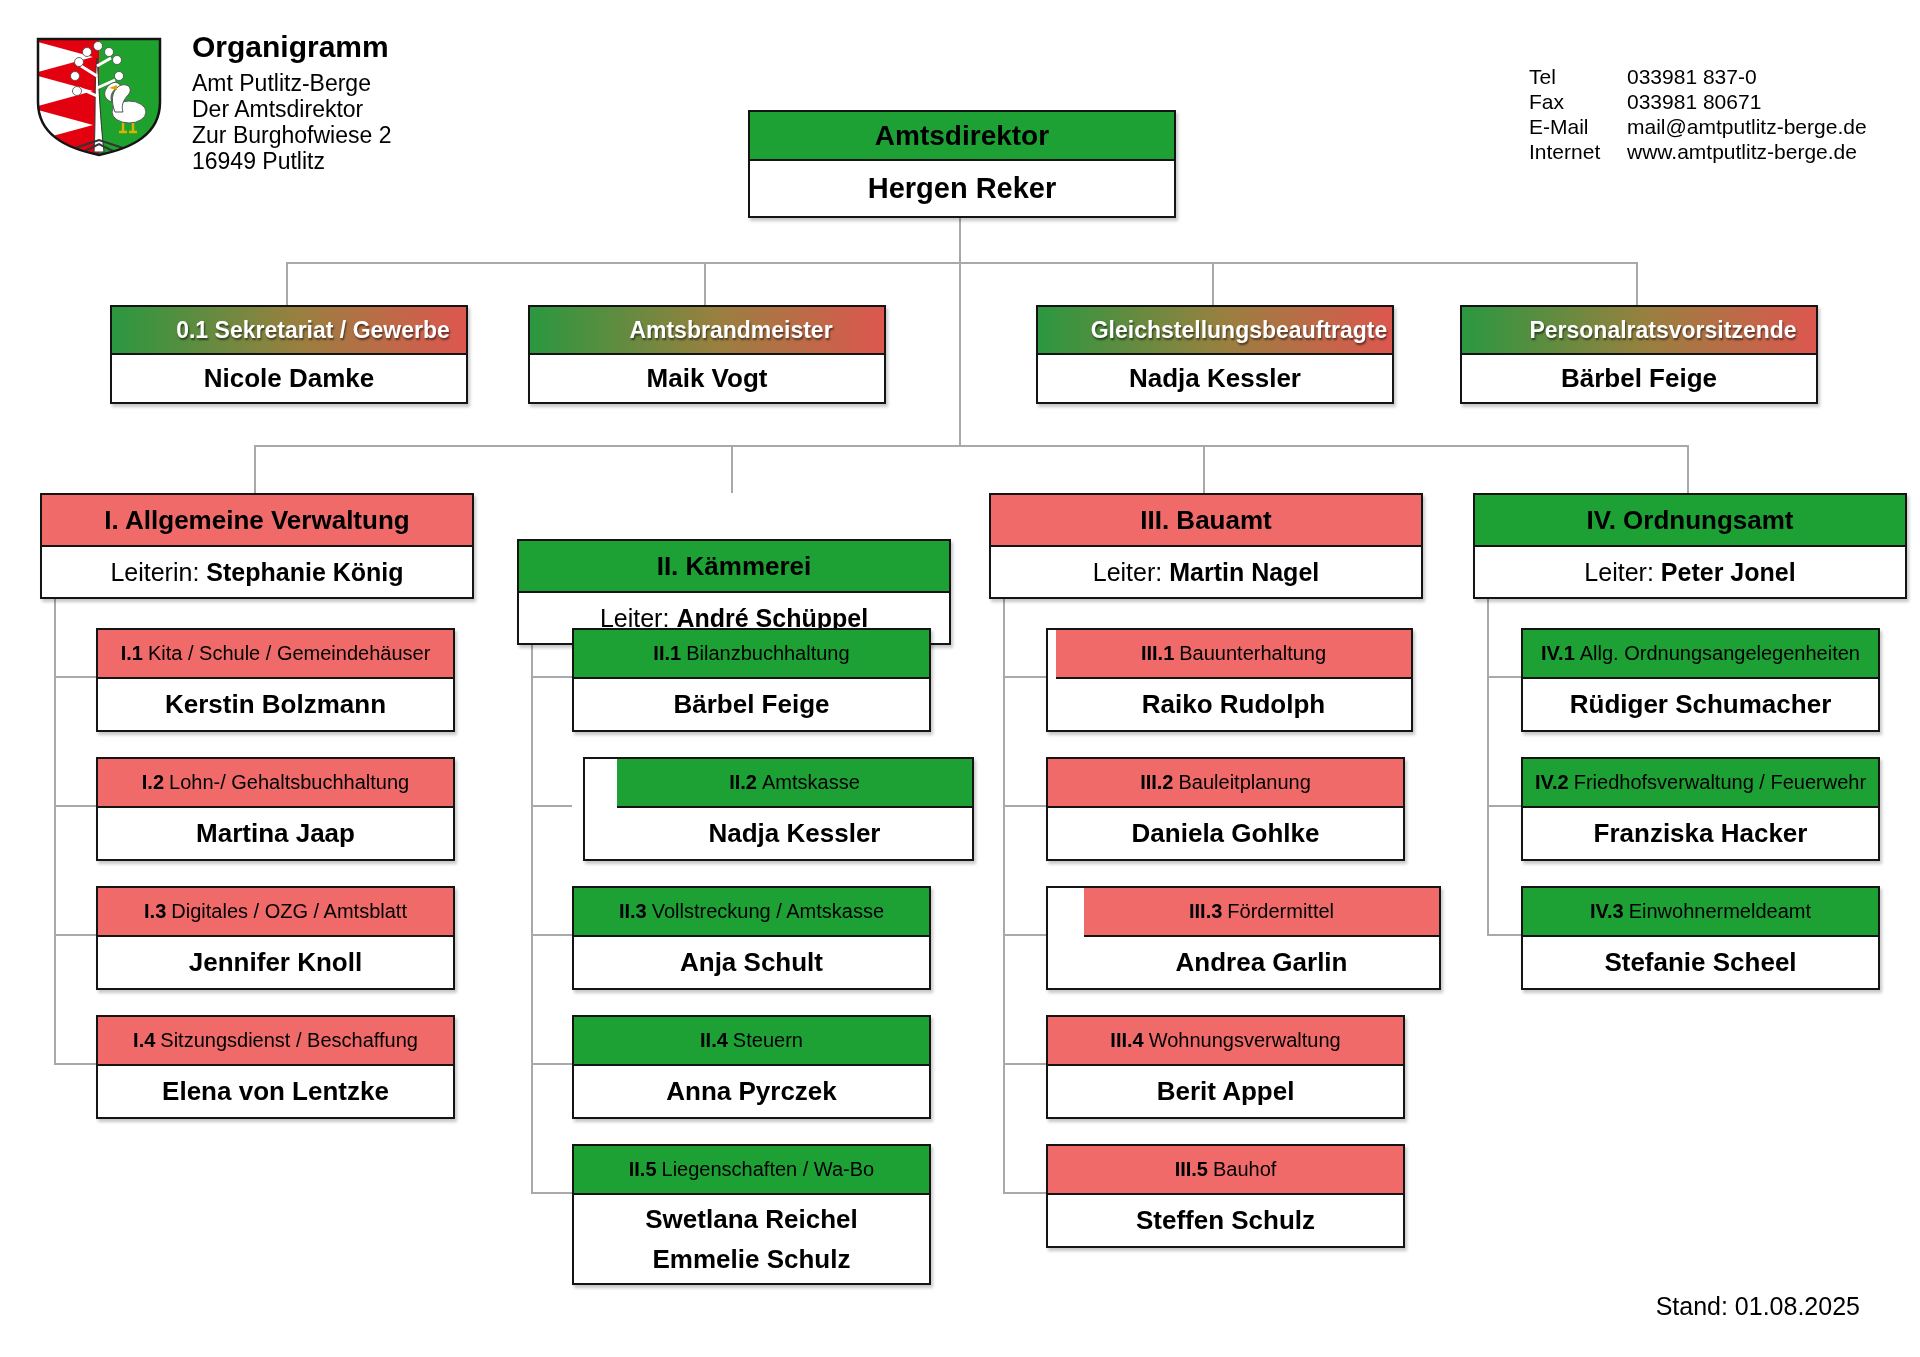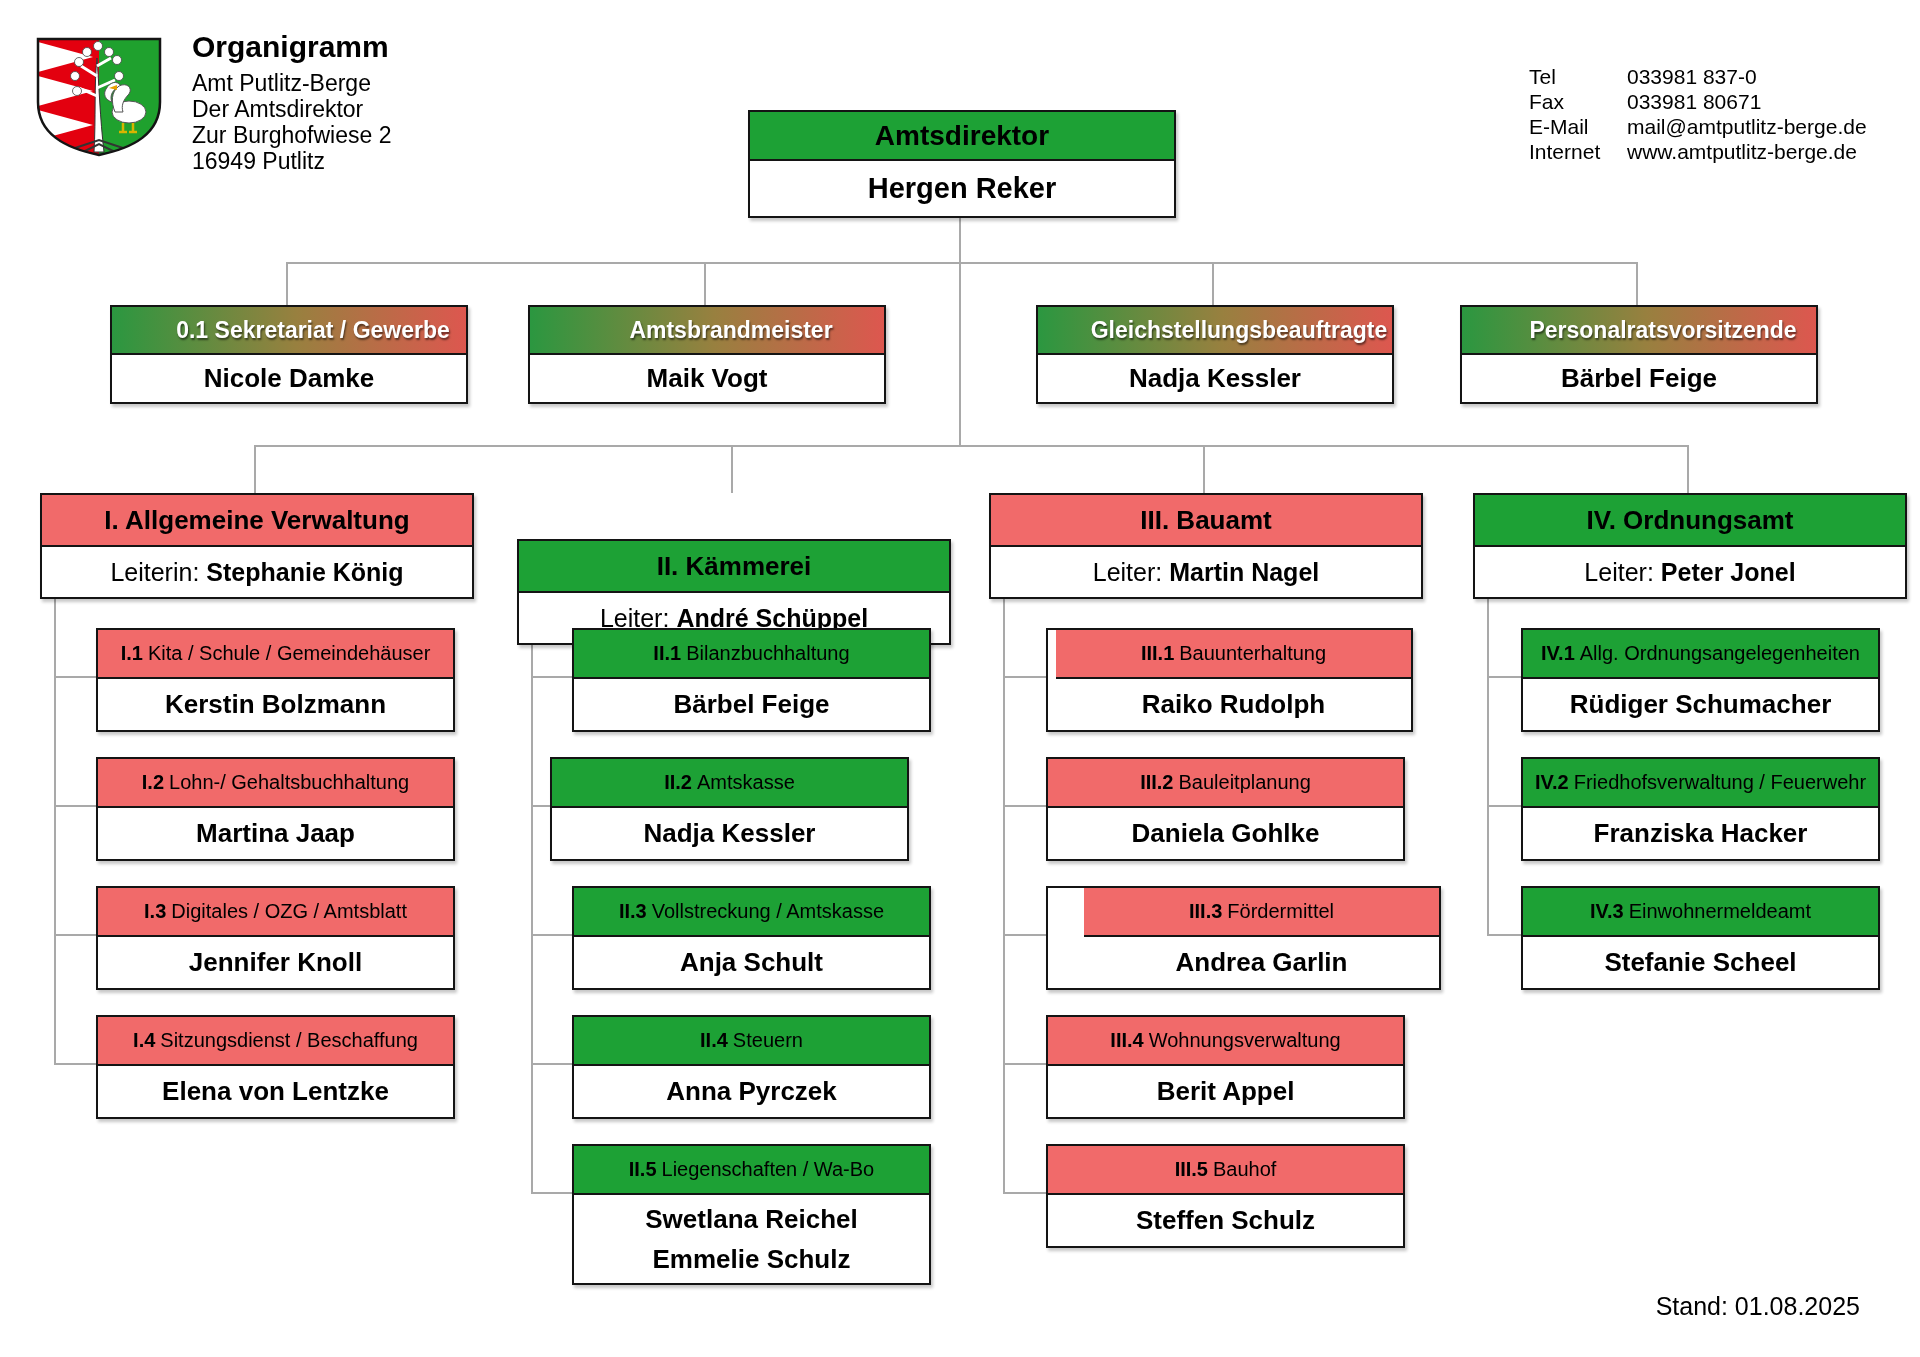--- a/index.html
+++ b/index.html
@@ -235,21 +235,21 @@
     <div class="bd">Elena von Lentzke</div>
   </div>
 
   <div class="box unit" style="left:572px;top:628px;">
     <div class="hd g">
         <b>II.1</b>
         <span>Bilanzbuchhaltung</span>
       </div>
     <div class="bd">Bärbel Feige</div>
   </div>
-  <div class="box unit" style="left:550px;top:757px;">
+  <div class="box unit" style="left:583px;top:757px;padding-left:32px;">
     <div class="hd g">
         <b>II.2</b>
         <span>Amtskasse</span>
       </div>
     <div class="bd">Nadja Kessler</div>
   </div>
   <div class="box unit" style="left:572px;top:886px;">
     <div class="hd g">
         <b>II.3</b>
         <span>Vollstreckung / Amtskasse</span>

